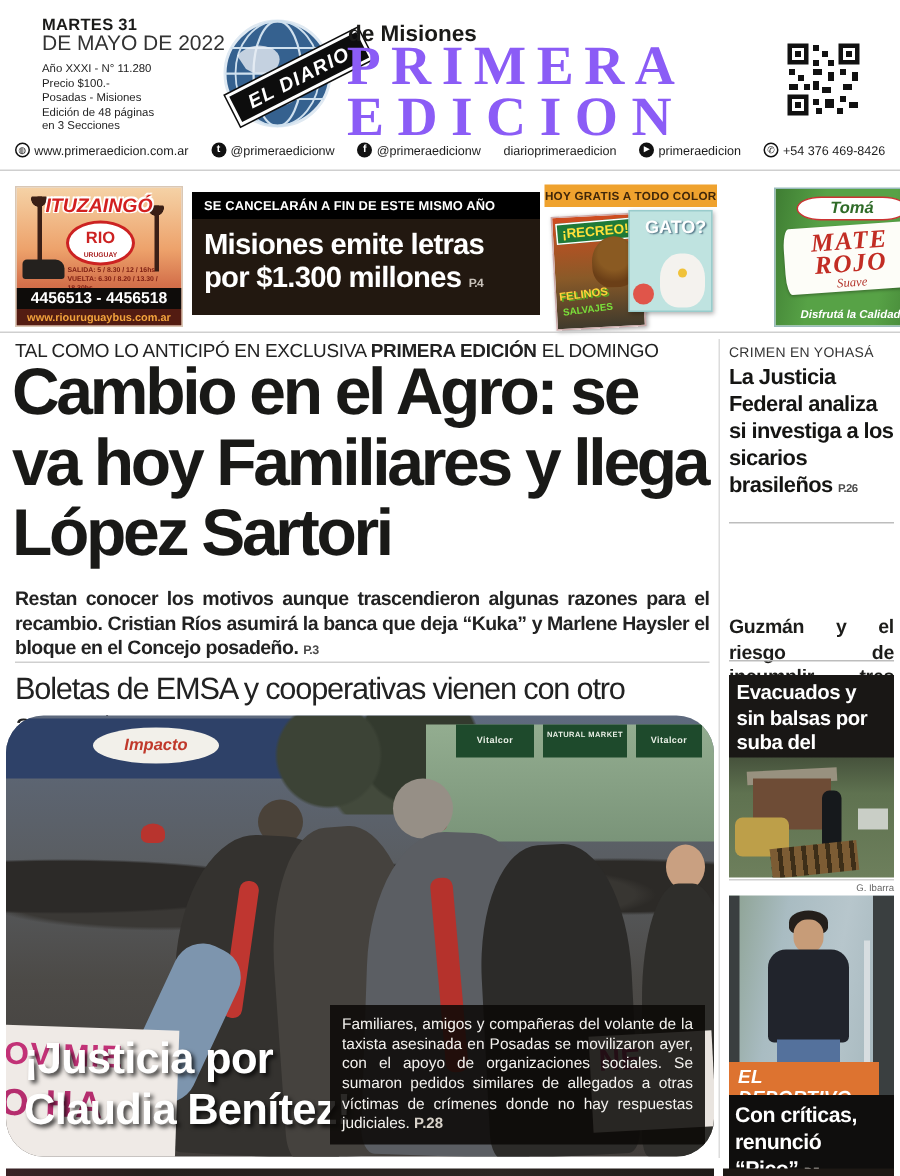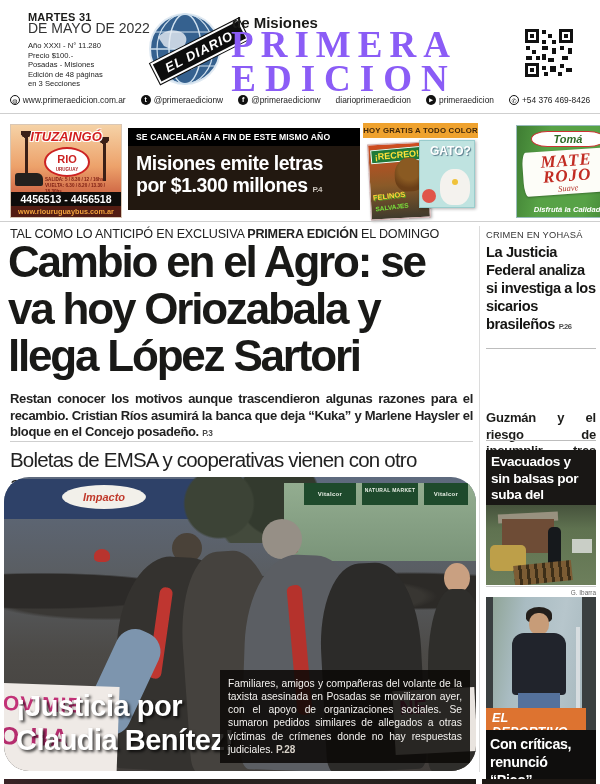--- a/index.html
+++ b/index.html
@@ -324,21 +324,21 @@
       <div class="mate-suave">Suave</div>
     </div>
     <div class="mate-bottom">Disfrutá la Calidad</div>
   </div>
 
   <div class="abs hline" style="left:0;top:221px;width:600px;"></div>
 
   <div class="abs kicker">
     <span>TAL COMO LO ANTICIPÓ EN EXCLUSIVA </span><b>PRIMERA EDICIÓN</b><span> EL DOMINGO</span>
   </div>
-  <div class="abs headline">Cambio en el Agro: se va hoy Oriozabala y llega López Sartori</div>
+  <div class="abs headline">Cambio en el Agro: se va hoy Familiares y llega López Sartori</div>
   <div class="abs deck">
     <span>Restan conocer los motivos aunque trascendieron algunas razones para el recambio. Cristian Ríos asumirá la banca que deja “Kuka” y Marlene Haysler el bloque en el Concejo posadeño. </span><span class="pg-dark">P.3</span>
   </div>
   <div class="abs hline rule-left"></div>
   <div class="abs boletas">
     <span>Boletas de EMSA y cooperativas vienen con otro aumento </span><span class="pg-dark">P.5</span>
   </div>
 
   <div class="abs main-photo">
     <div class="mp-sign-blue"></div>

